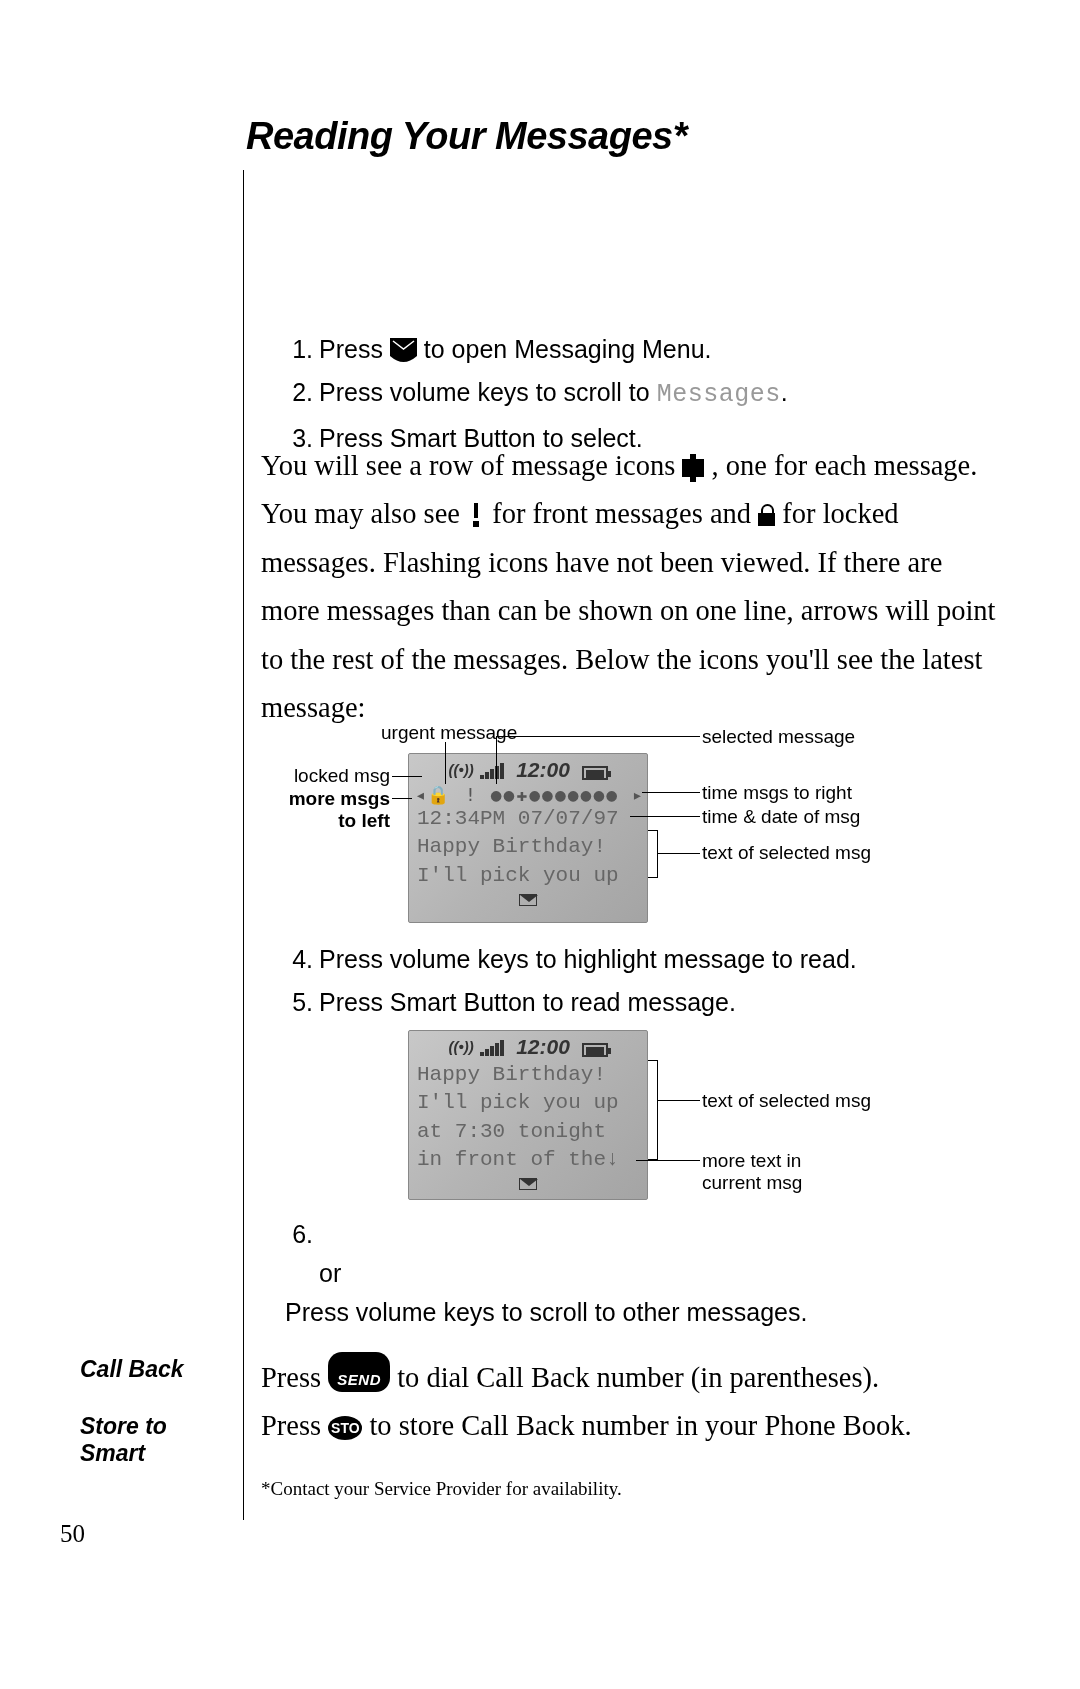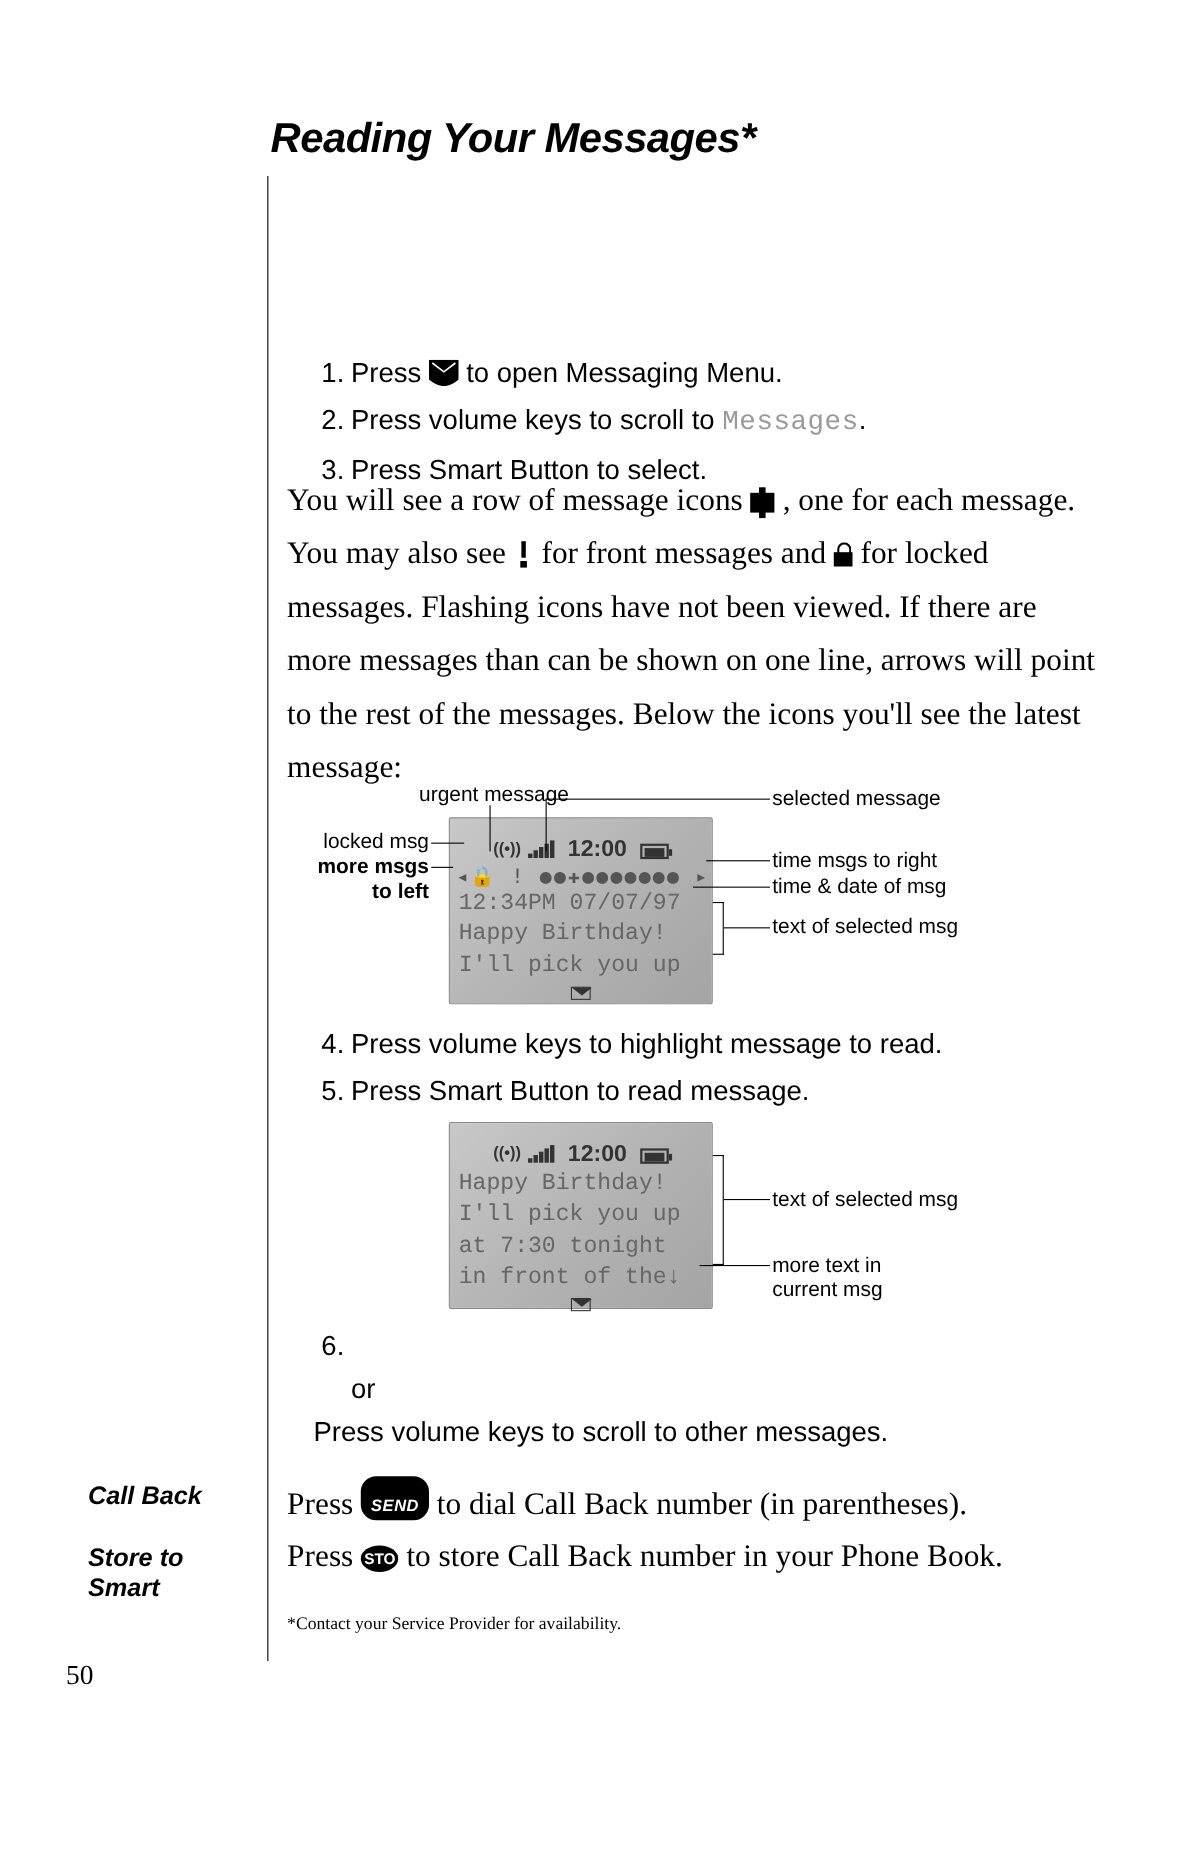--- a/index.html
+++ b/index.html
@@ -1,17 +1,17 @@
 <!DOCTYPE html>
 <html><head>
 <meta charset="utf-8">
 <style>
   * { box-sizing: border-box; margin: 0; padding: 0; }
   html, body { width: 1080px; height: 1689px; background: #fff; font-family: Georgia, 'Times New Roman', serif; color: #000; }
-  .page { position: relative; width: 1080px; height: 1358px; }
+  .page { position: relative; width: 1080px; height: 1358px; margin-top: 10px; }
   .section-title { position:absolute; left:246px; top:105px; font-family: Arial, Helvetica, sans-serif; font-weight: bold; font-style: italic; font-size: 38px; letter-spacing: -0.5px; }
   .vrule { position:absolute; left:243px; top:160px; width:0; height:1350px; border-left:1px solid #000; }
   .body { position:absolute; left:261px; top:170px; width:740px; font-size:28.5px; line-height:1.72; }
   .inline-icon-msg { display:inline-block; vertical-align:-4px; }
   .inline-icon-msg svg { display:block; }
   .sans { font-family: Arial, Helvetica, sans-serif; font-size:25px; line-height:1.55; }
   .steps { position:absolute; left:285px; }
   .step-row { display:flex; align-items:flex-start; margin-bottom:4px; }
   .step-num { width:28px; text-align:right; margin-right:6px; }
   .step-txt { flex:1; }
@@ -20,29 +20,29 @@
   .plus-icon { display:inline-block; width:22px; height:18px; background:#000; position:relative; vertical-align:-2px; }
   .plus-icon::before { content:""; position:absolute; left:8px; top:-5px; width:6px; height:28px; background:#000; }
   .exclaim-icon { display:inline-block; width:18px; height:24px; vertical-align:-4px; position:relative; }
   .exclaim-icon::before { content:""; position:absolute; left:7px; top:0; width:4px; height:15px; background:#000; }
   .exclaim-icon::after { content:""; position:absolute; left:6px; top:18px; width:6px; height:6px; background:#000; }
   .lock-icon { display:inline-block; width:17px; height:22px; vertical-align:-3px; position:relative; }
   .lock-icon::before { content:""; position:absolute; left:3px; top:0; width:9px; height:11px; border:2px solid #000; border-bottom:none; border-radius:9px 9px 0 0; }
   .lock-icon::after { content:""; position:absolute; left:0; top:9px; width:17px; height:13px; background:#000; }
   .phone-screen { position:absolute; background:linear-gradient(135deg,#c8c8c8 0%, #b4b4b4 50%, #a4a4a4 100%); border:1px solid #888; border-radius:2px; }
   .ps-line { font-family: 'Courier New', monospace; color:#666; font-size:21px; line-height:1.35; white-space:pre; padding-left:8px; }
-  .ps-status { font-family: Arial, sans-serif; color:#333; font-weight:bold; text-align:center; font-size:21px; padding-top:16px; }
+  .ps-status { font-family: Arial, sans-serif; color:#333; font-style:italic; font-weight:bold; text-align:center; font-size:21px; padding-top:4px; }
   .ps-footer { text-align:center; font-size:17px; color:#333; }
   .callout { position:absolute; font-family: Arial, Helvetica, sans-serif; font-size:19px; line-height:1.15; color:#000; }
   .cl-line { position:absolute; background:#000; height:1px; }
   .cl-vline { position:absolute; background:#000; width:1px; }
   .margin-lbl { position:absolute; font-family: Arial, Helvetica, sans-serif; font-weight:bold; font-style:italic; font-size:23px; }
   .pill-btn { display:inline-block; background:#000; color:#fff; font-family: Arial, sans-serif; font-weight:bold; font-size:15px; border-radius:14px; padding:19px 9px 4px; vertical-align:2px; letter-spacing:0.5px; }
   .pill-btn-sm { display:inline-block; background:#000; color:#fff; font-family: Arial, sans-serif; font-weight:bold; font-size:14px; border-radius:50%; width:34px; height:24px; line-height:24px; text-align:center; vertical-align:2px; }
-  .footnote { position:absolute; left:261px; top:1468px; font-size:16px; }
+  .footnote { position:absolute; left:261px; top:1468px; font-size:19px; }
   .pagenum { position:absolute; left:60px; top:1510px; font-size:25px; }
   .signal-bars { display:inline-block; vertical-align:-2px; }
   .signal-bars span { display:inline-block; background:#333; width:4px; margin-right:1px; }
   .batt { display:inline-block; width:26px; height:14px; border:2px solid #333; position:relative; vertical-align:-3px; }
   .batt::after { content:""; position:absolute; right:-5px; top:3px; width:3px; height:6px; background:#333; }
   .batt::before { content:""; position:absolute; left:2px; top:2px; width:18px; height:8px; background:#333; }
   .antenna { display:inline-block; font-size:15px; vertical-align:2px; }
   .dot-row { font-family: monospace; font-size:18px; color:#555; letter-spacing:2px; padding-left:6px; }
   .env-small { display:inline-block; width:18px; height:12px; border:1.5px solid #333; position:relative; vertical-align:-1px; }
   .env-small::after { content:""; position:absolute; left:0; top:0; width:0; height:0; border-left:9px solid transparent; border-right:9px solid transparent; border-top:7px solid #333; }

